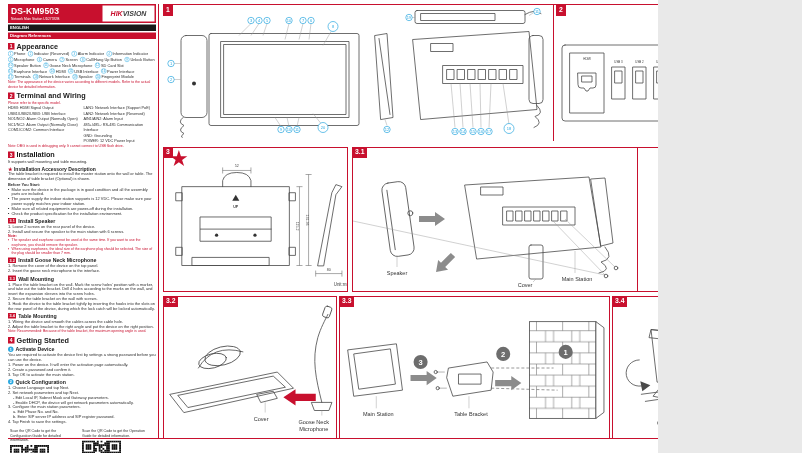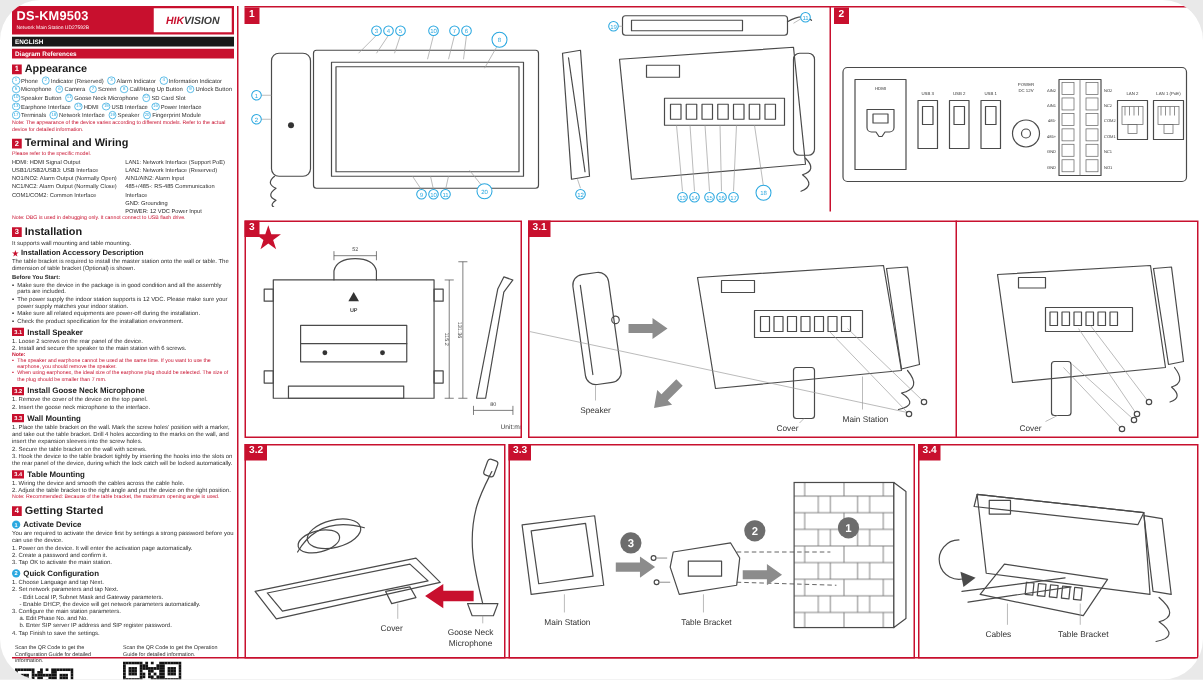--- a/index.html
+++ b/index.html
@@ -1,17 +1,17 @@
 <!DOCTYPE html>
 <html><head>
 <meta charset="utf-8">
 <style>
   html,body{margin:0;padding:0;background:#e9e9e9;}
-  .page{position:relative;width:802px;height:453px;background:#fff;overflow:hidden;
-        font-family:"Liberation Sans",sans-serif;border-radius:27px;}
+  .page{position:relative;width:658px;height:453px;background:#fff;overflow:hidden;
+        font-family:"Liberation Sans",sans-serif;}
   
   .leftcol{position:absolute;left:8px;top:4px;width:296px;height:868px;
            transform:scale(.5);transform-origin:0 0;color:#222;}
   .hdr{display:flex;background:#c8102e;height:38px;}
   .hdr-left{flex:1;padding:4px 6px;color:#fff;}
   .hdr-title{font-size:17px;font-weight:bold;letter-spacing:.3px;}
   .hdr-sub{font-size:6.6px;margin-top:2px;}
   .hdr-brand{background:#fff;width:104px;margin:3px;display:flex;align-items:center;
              justify-content:center;font-style:italic;font-weight:bold;font-size:14px;}
   .brand-hik{color:#c8102e}.brand-vision{color:#3c3c3c}

